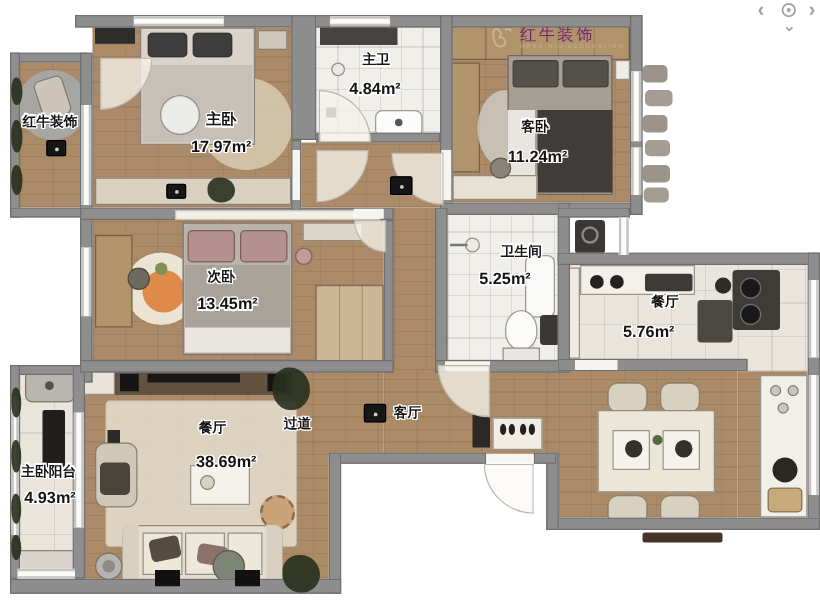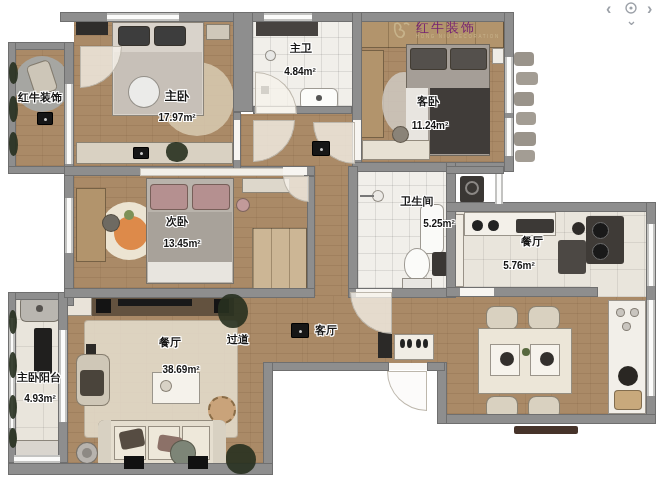--- a/index.html
+++ b/index.html
@@ -27,21 +27,21 @@
   .nf{z-index:2;}
   .rnd{border-radius:50%;}
   .plant{background:#27301f;border-radius:45% 55% 50% 50%;opacity:.9;z-index:5;}
   .blk{background:#161616;z-index:5;border-radius:2px;box-shadow:inset 0 0 0 1px #000;}
   .blk:after{content:"";position:absolute;left:50%;top:50%;width:3px;height:3px;margin:-1px 0 0 -1px;background:#cfcfcf;border-radius:50%;}
   
   .lbl,.area{position:absolute;transform:translate(-50%,-50%);white-space:nowrap;color:#141414;
     font-weight:bold;z-index:6;letter-spacing:0;
     text-shadow:-1px -1px 0 #fff,1px -1px 0 #fff,-1px 1px 0 #fff,1px 1px 0 #fff,0 -1px 0 #fff,0 1px 0 #fff,-1px 0 0 #fff,1px 0 0 #fff;}
   .lbl{font-size:11px;}
-  .area{font-size:10px;}
+  .area{font-size:13px;}
   
   .wm{position:absolute;left:392px;top:20px;display:flex;align-items:center;gap:4px;z-index:7;opacity:.95;}
   .wm-text{color:#701a75;font-weight:normal;font-size:13px;letter-spacing:2px;line-height:12px;}
   .wm-sub{color:#c9b58d;font-size:4.5px;letter-spacing:1.6px;line-height:5px;}
   
   .nav{position:absolute;color:#9ca1a8;z-index:8;font-weight:bold;cursor:pointer;line-height:1;}
 </style>
 </head>
 <body>
 
@@ -272,21 +272,21 @@
   <div class="lbl" style="left:40px;top:97px;">红牛装饰</div>
   <div class="lbl" style="left:177px;top:96px;font-size:12px;">主卧</div>
   <div class="area" style="left:177px;top:117px;">17.97m²</div>
   <div class="lbl" style="left:301px;top:48px;">主卫</div>
   <div class="area" style="left:300px;top:71px;">4.84m²</div>
   <div class="lbl" style="left:428px;top:101px;">客卧</div>
   <div class="area" style="left:430px;top:125px;">11.24m²</div>
   <div class="lbl" style="left:177px;top:221px;">次卧</div>
   <div class="area" style="left:182px;top:243px;">13.45m²</div>
   <div class="lbl" style="left:417px;top:201px;">卫生间</div>
-  <div class="area" style="left:439px;top:223px;">5.25m²</div>
+  <div class="area" style="left:404px;top:223px;">5.25m²</div>
   <div class="lbl" style="left:532px;top:241px;">餐厅</div>
   <div class="area" style="left:519px;top:265px;">5.76m²</div>
   <div class="lbl" style="left:39px;top:377px;">主卧阳台</div>
   <div class="area" style="left:40px;top:398px;">4.93m²</div>
   <div class="lbl" style="left:170px;top:342px;">餐厅</div>
   <div class="area" style="left:181px;top:369px;">38.69m²</div>
   <div class="lbl" style="left:238px;top:339px;">过道</div>
   <div class="lbl" style="left:326px;top:330px;">客厅</div>
 
   <div class="wm">

